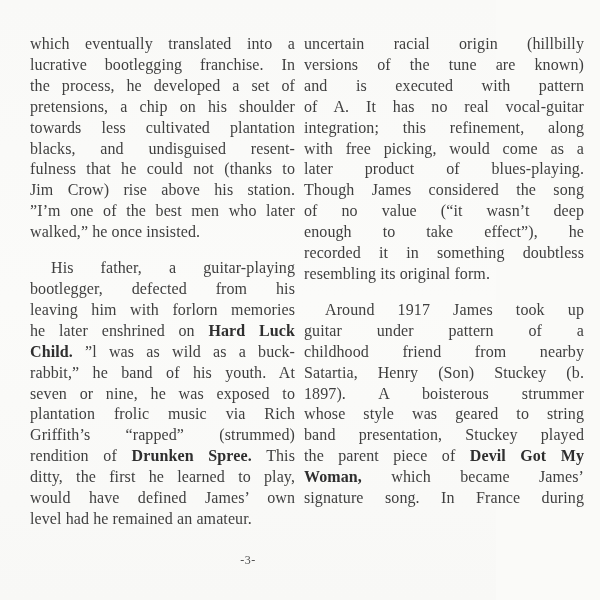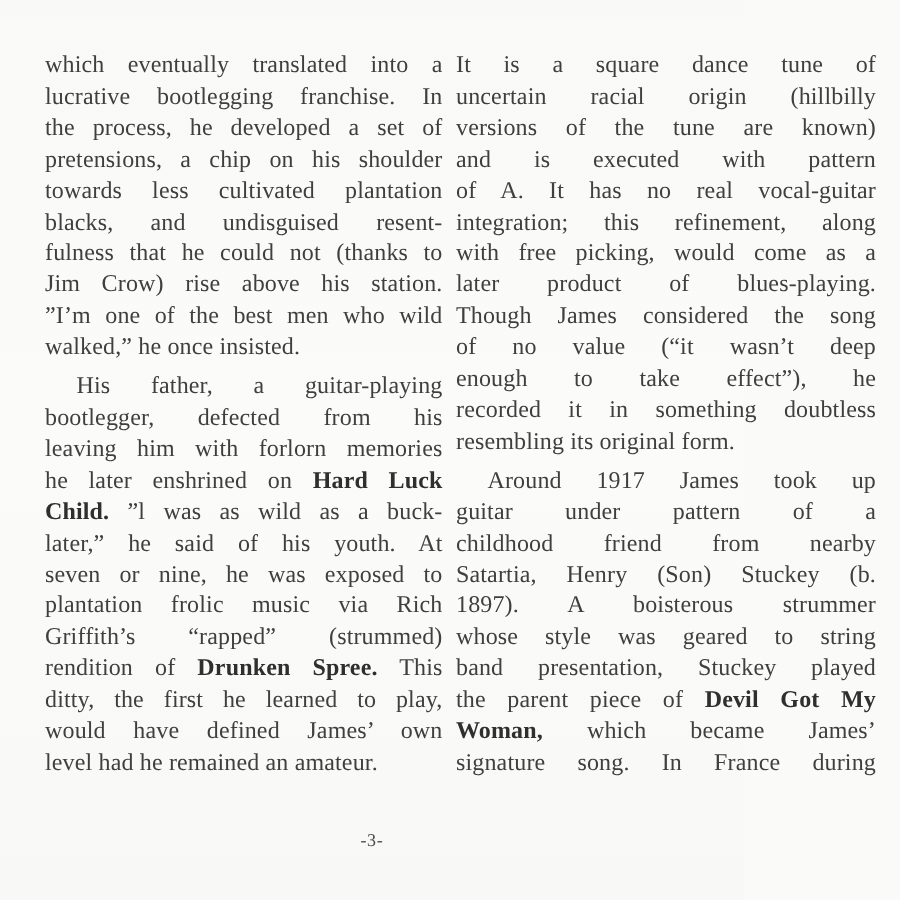--- a/index.html
+++ b/index.html
@@ -20,21 +20,21 @@
   }
   .columns {
     display: flex;
     padding: 34px 16px 0 30px;
     gap: 9px;
     box-sizing: border-box;
   }
   .column { flex: 0 0 auto; }
   .col-left  { width: 265px; }
   .col-right { width: 280px; }
-  .para + .para { margin-top: 5px; }
+  .para + .para { margin-top: 15px; }
   .line {
     font-size: 16px;
     line-height: 20.9px;
     letter-spacing: 0.1px;
     text-align: justify;
     text-align-last: justify;
     white-space: normal;
   }
   .line.end { text-align-last: left; }
   .para.indent .line:first-child { text-indent: 21px; }
@@ -58,42 +58,41 @@
     <div class="column col-left">
         <div class="para">
           <div class="line"><span class="">which eventually translated into a</span></div>
           <div class="line"><span class="">lucrative bootlegging franchise. In</span></div>
           <div class="line"><span class="">the process, he developed a set of</span></div>
           <div class="line"><span class="">pretensions, a chip on his shoulder</span></div>
           <div class="line"><span class="">towards less cultivated plantation</span></div>
           <div class="line"><span class="">blacks, and undisguised resent-</span></div>
           <div class="line"><span class="">fulness that he could not (thanks to</span></div>
           <div class="line"><span class="">Jim Crow) rise above his station.</span></div>
-          <div class="line"><span class="">”I’m one of the best men who wild</span></div>
+          <div class="line"><span class="">”I’m one of the best men who later</span></div>
           <div class="line end"><span class="">walked,” he once insisted.</span></div>
         </div>
         <div class="para indent">
           <div class="line"><span class="">His father, a guitar-playing</span></div>
           <div class="line"><span class="">bootlegger, defected from his</span></div>
           <div class="line"><span class="">leaving him with forlorn memories</span></div>
           <div class="line"><span class="">he later enshrined on </span><span class="bold">Hard Luck</span></div>
           <div class="line"><span class="bold">Child.</span><span class=""> ”l was as wild as a buck-</span></div>
-          <div class="line"><span class="">later,” he said of his youth. At</span></div>
+          <div class="line"><span class="">rabbit,” he band of his youth. At</span></div>
           <div class="line"><span class="">seven or nine, he was exposed to</span></div>
           <div class="line"><span class="">plantation frolic music via Rich</span></div>
           <div class="line"><span class="">Griffith’s “rapped” (strummed)</span></div>
           <div class="line"><span class="">rendition of </span><span class="bold">Drunken Spree.</span><span class=""> This</span></div>
           <div class="line"><span class="">ditty, the first he learned to play,</span></div>
           <div class="line"><span class="">would have defined James’ own</span></div>
           <div class="line end"><span class="">level had he remained an amateur.</span></div>
         </div>
       </div>
     <div class="column col-right">
         <div class="para">
-          <div class="line"><span class="">It is a square dance tune of</span></div>
           <div class="line"><span class="">uncertain racial origin (hillbilly</span></div>
           <div class="line"><span class="">versions of the tune are known)</span></div>
           <div class="line"><span class="">and is executed with pattern</span></div>
           <div class="line"><span class="">of A. It has no real vocal-guitar</span></div>
           <div class="line"><span class="">integration; this refinement, along</span></div>
           <div class="line"><span class="">with free picking, would come as a</span></div>
           <div class="line"><span class="">later product of blues-playing.</span></div>
           <div class="line"><span class="">Though James considered the song</span></div>
           <div class="line"><span class="">of no value (“it wasn’t deep</span></div>
           <div class="line"><span class="">enough to take effect”), he</span></div>

